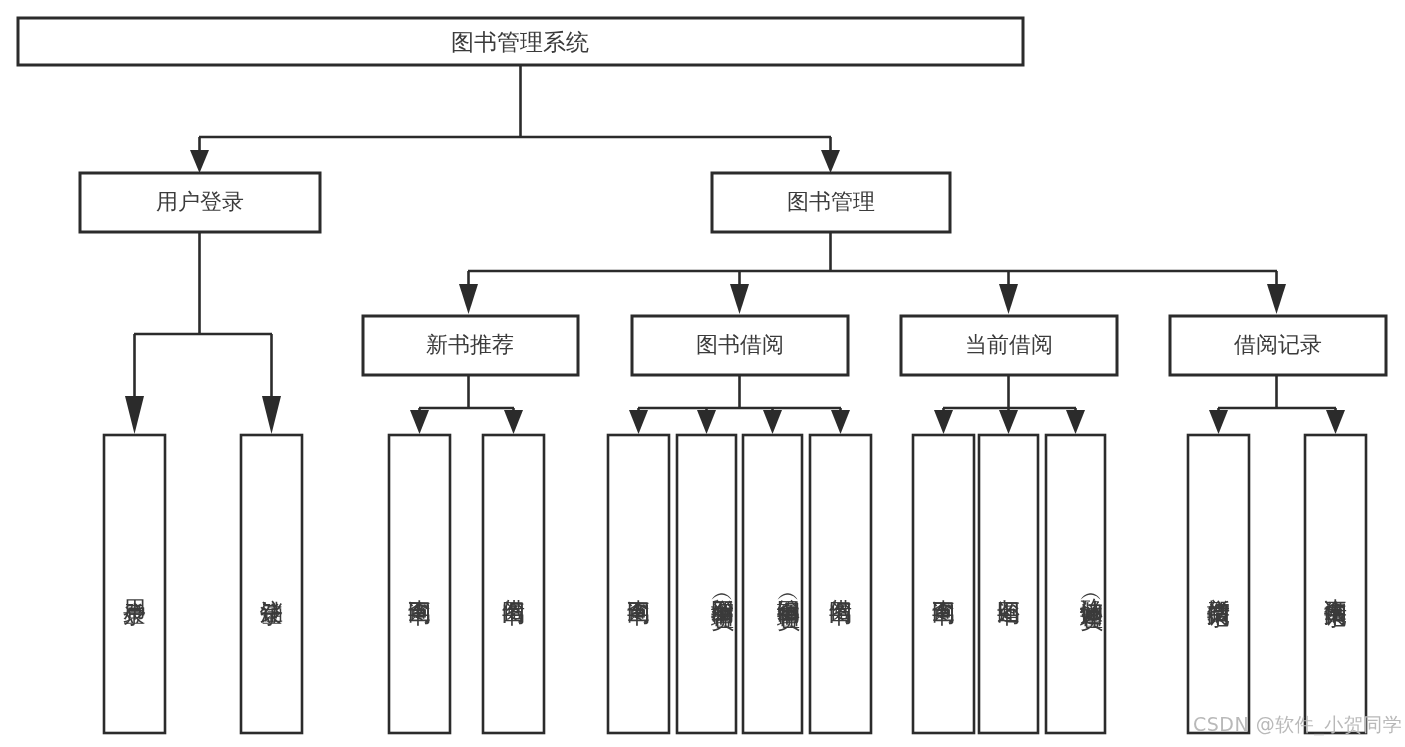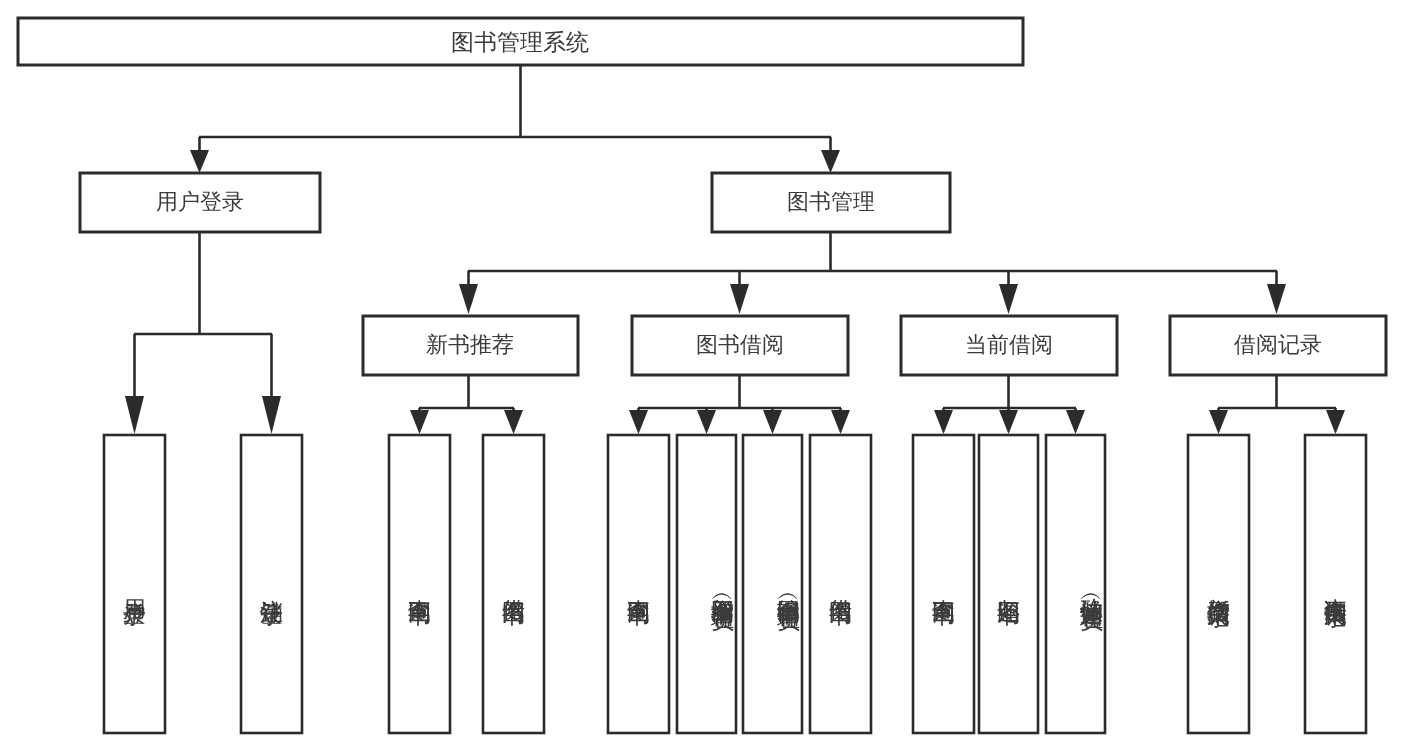--- a/index.html
+++ b/index.html
@@ -210,13 +210,14 @@
   <div class="vlabel" style="left:743px; top:441px; width:59px; height:292px; display:flex; align-items:flex-start; justify-content:center;">编辑图书（管理员）</div>
   <div class="vlabel" style="left:810px; top:435px; width:61px; height:298px; display:flex; align-items:center; justify-content:center;">借阅图书</div>
 
   <div class="vlabel" style="left:913px; top:435px; width:61px; height:298px; display:flex; align-items:center; justify-content:center;">查询图书</div>
   <div class="vlabel" style="left:979px; top:435px; width:59px; height:298px; display:flex; align-items:center; justify-content:center;">归还图书</div>
   <div class="vlabel" style="left:1046px; top:441px; width:59px; height:292px; display:flex; align-items:flex-start; justify-content:center;">确认归还（管理员）</div>
 
   <div class="vlabel" style="left:1188px; top:435px; width:61px; height:298px; display:flex; align-items:center; justify-content:center;">新增借阅记录</div>
   <div class="vlabel" style="left:1305px; top:435px; width:61px; height:298px; display:flex; align-items:center; justify-content:center;">查询借阅记录</div>
 
+  <div class="watermark" style="left:1193px; top:712px;">CSDN @软件_小贺同学</div>
 </div>
 
 </body></html>

